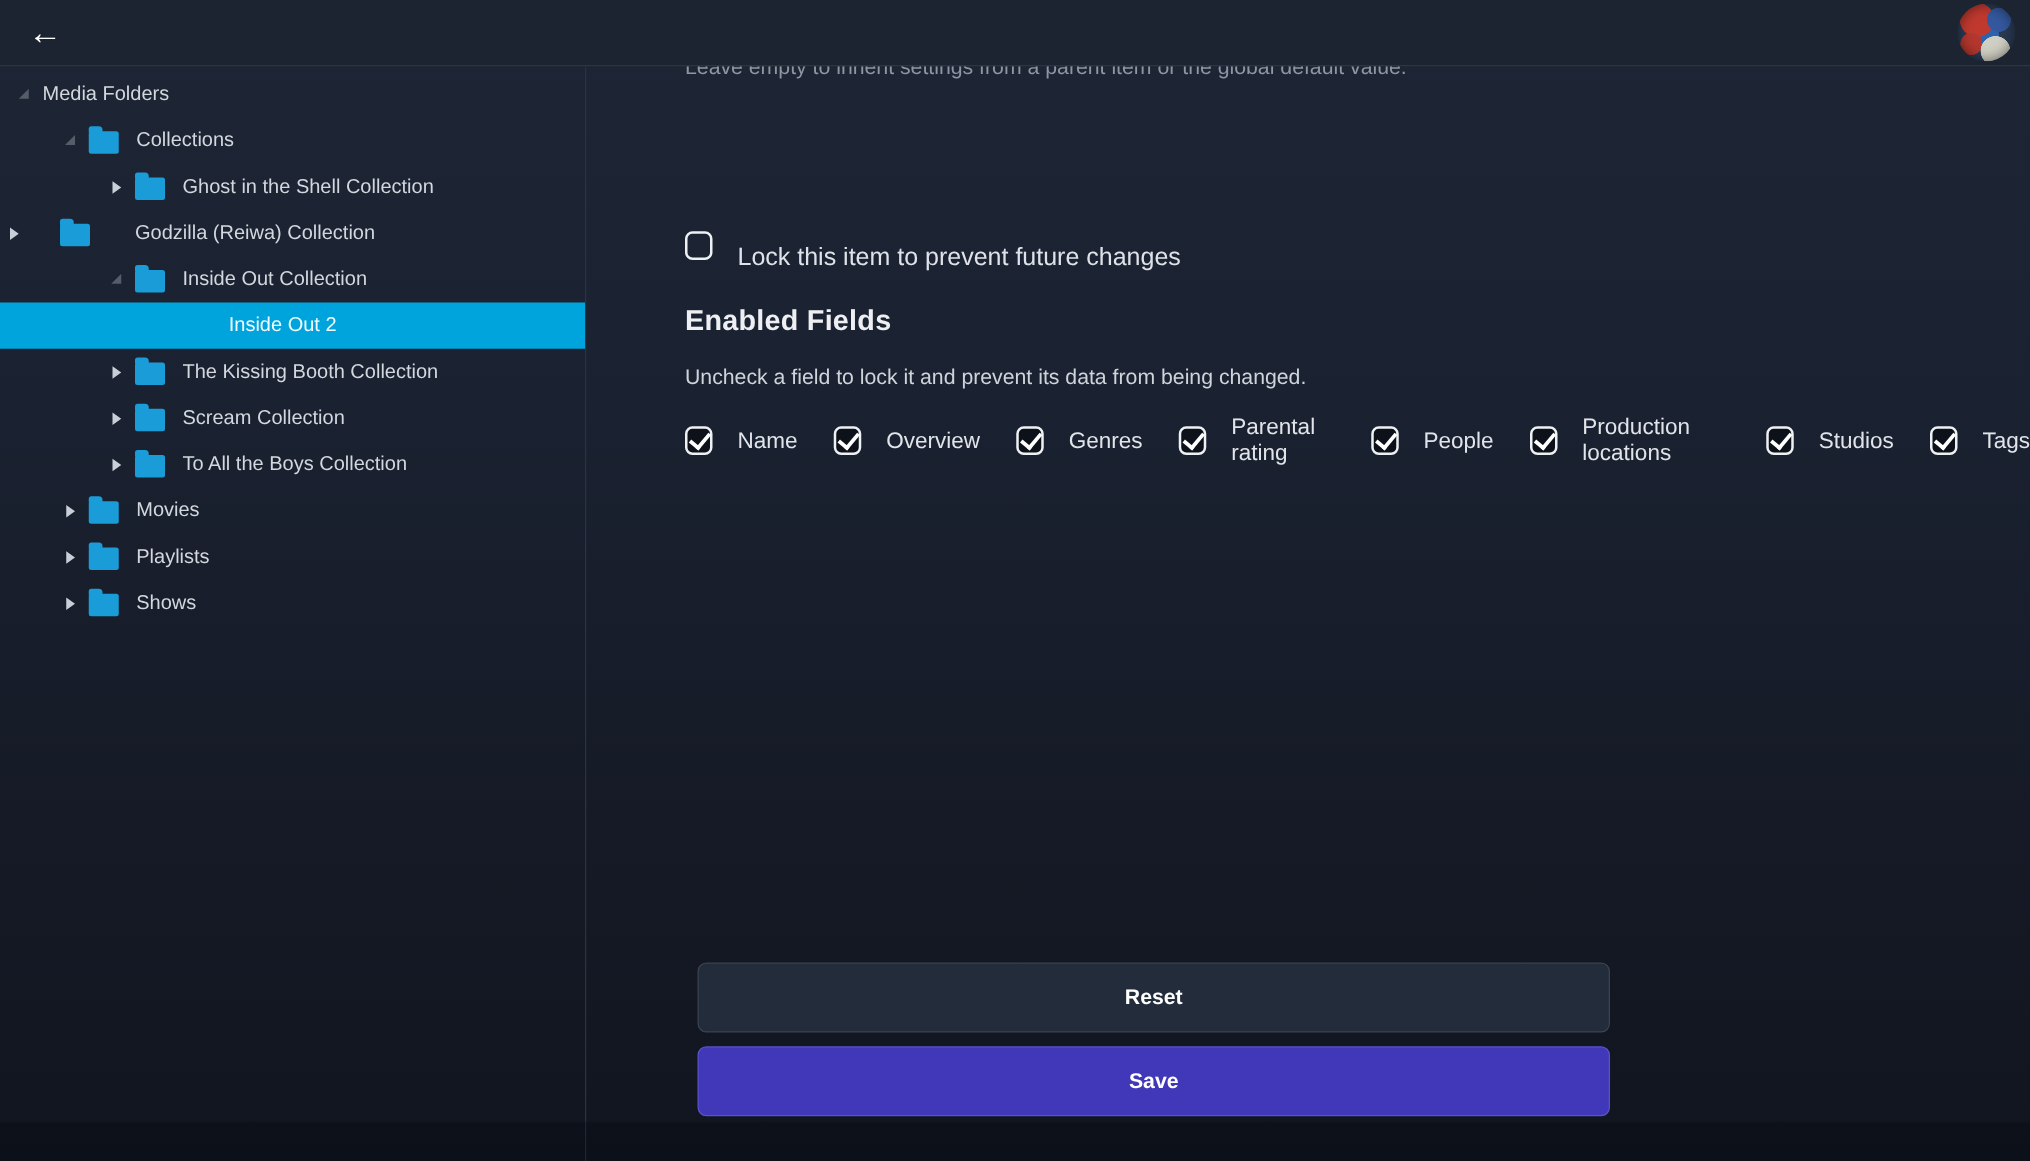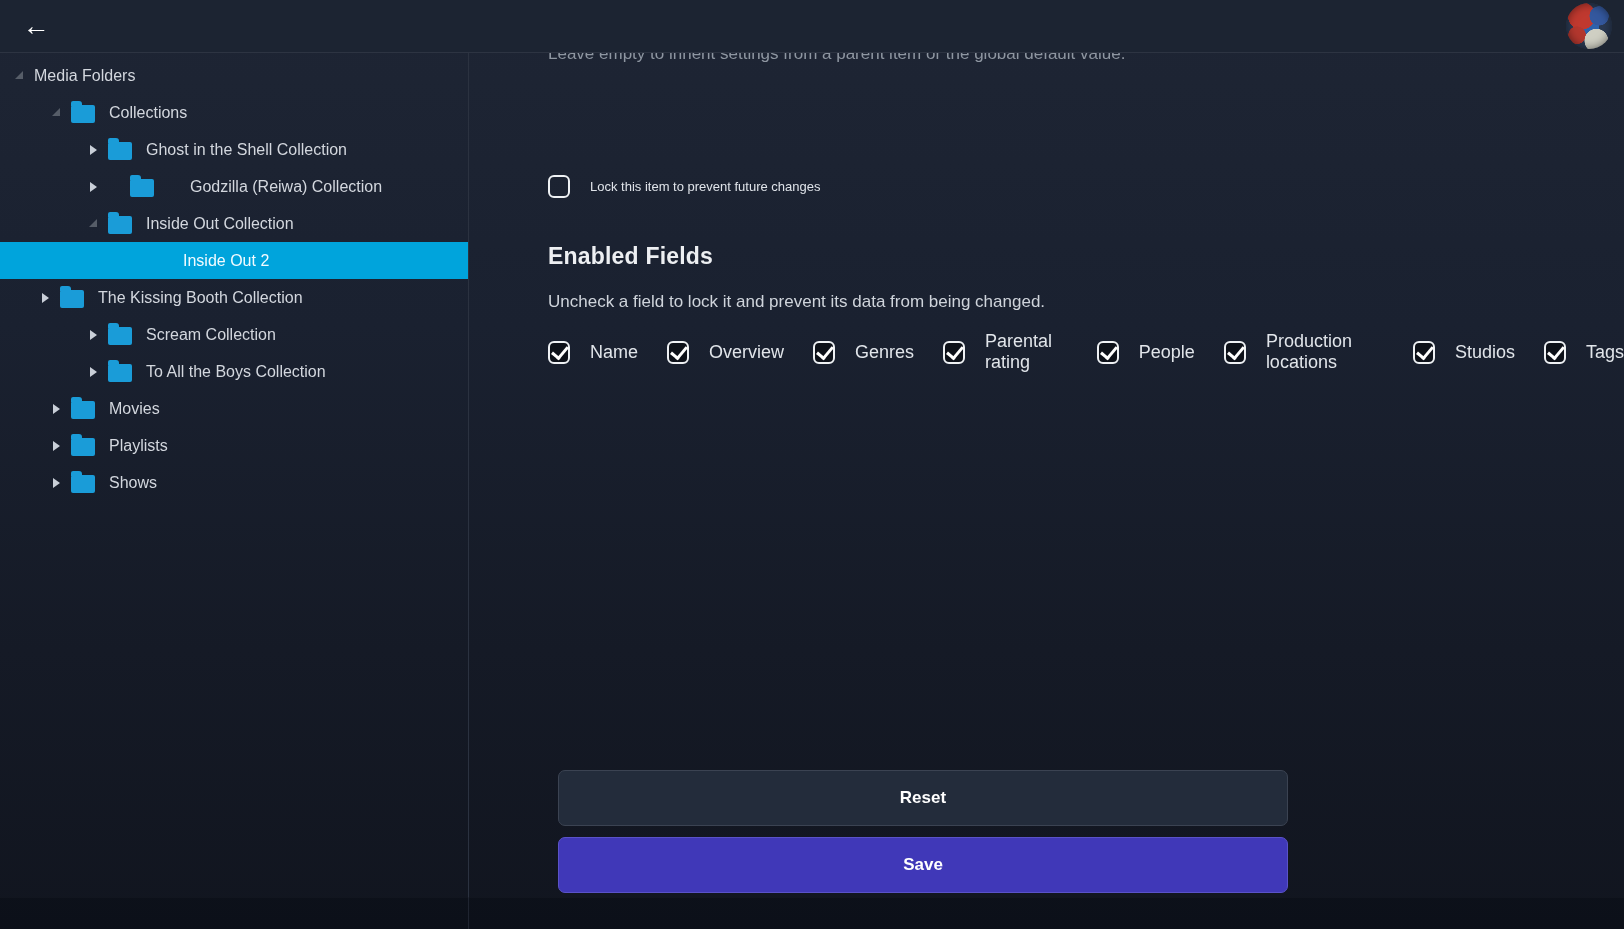--- a/index.html
+++ b/index.html
@@ -72,21 +72,21 @@
 
   .inherit-hint {
     position:absolute; top:-9px; left:78px; right:40px;
     font-size:17px; line-height:20px; color:#8e96a1; white-space:nowrap;
   }
 
   .lock-row {
     position:absolute; top:122px; left:78px;
     display:flex; align-items:center; gap:20px; cursor:pointer;
   }
-  .lock-row .row-label { font-size:13px; color:#dfe3e9; }
+  .lock-row .row-label { font-size:20px; color:#dfe3e9;margin-top:20px; }
 
   .cb {
     width:22px; height:23px; flex:none; border:2px solid #eef1f4; border-radius:6px;
     position:relative; background:transparent; cursor:pointer;
   }
   .cb.checked { background:#0d1119; }
   .cb.checked::after {
     content:''; position:absolute; left:5px; top:0px;
     width:7px; height:13px;
     border-right:3px solid #ffffff; border-bottom:3px solid #ffffff;
@@ -149,36 +149,36 @@
         <div class="tree-row" style="padding-left: 45px;">
     <span class="twisty expanded"></span>
     <span class="folder-icon"></span>
     <span class="tree-label">Collections</span>
   </div>
         <div class="tree-row" style="padding-left: 82px;">
     <span class="twisty collapsed"></span>
     <span class="folder-icon"></span>
     <span class="tree-label">Ghost in the Shell Collection</span>
   </div>
-        <div class="tree-row" style="padding-left: 82px; gap: 22px;">
+        <div class="tree-row" style=" gap: 22px;">
     <span class="twisty collapsed"></span>
     <span class="folder-icon"></span>
     <span class="tree-label">Godzilla (Reiwa) Collection</span>
   </div>
         <div class="tree-row" style="padding-left: 82px;">
     <span class="twisty expanded"></span>
     <span class="folder-icon"></span>
     <span class="tree-label">Inside Out Collection</span>
   </div>
         <div class="tree-row selected" style="padding-left: 119px;">
     <span class="twisty"></span>
     <span class="folder-icon invisible"></span>
     <span class="tree-label">Inside Out 2</span>
   </div>
-        <div class="tree-row" style="padding-left: 34px;">
+        <div class="tree-row" style="padding-left: 82px;">
     <span class="twisty collapsed"></span>
     <span class="folder-icon"></span>
     <span class="tree-label">The Kissing Booth Collection</span>
   </div>
         <div class="tree-row" style="padding-left: 82px;">
     <span class="twisty collapsed"></span>
     <span class="folder-icon"></span>
     <span class="tree-label">Scream Collection</span>
   </div>
         <div class="tree-row" style="padding-left: 82px;">

